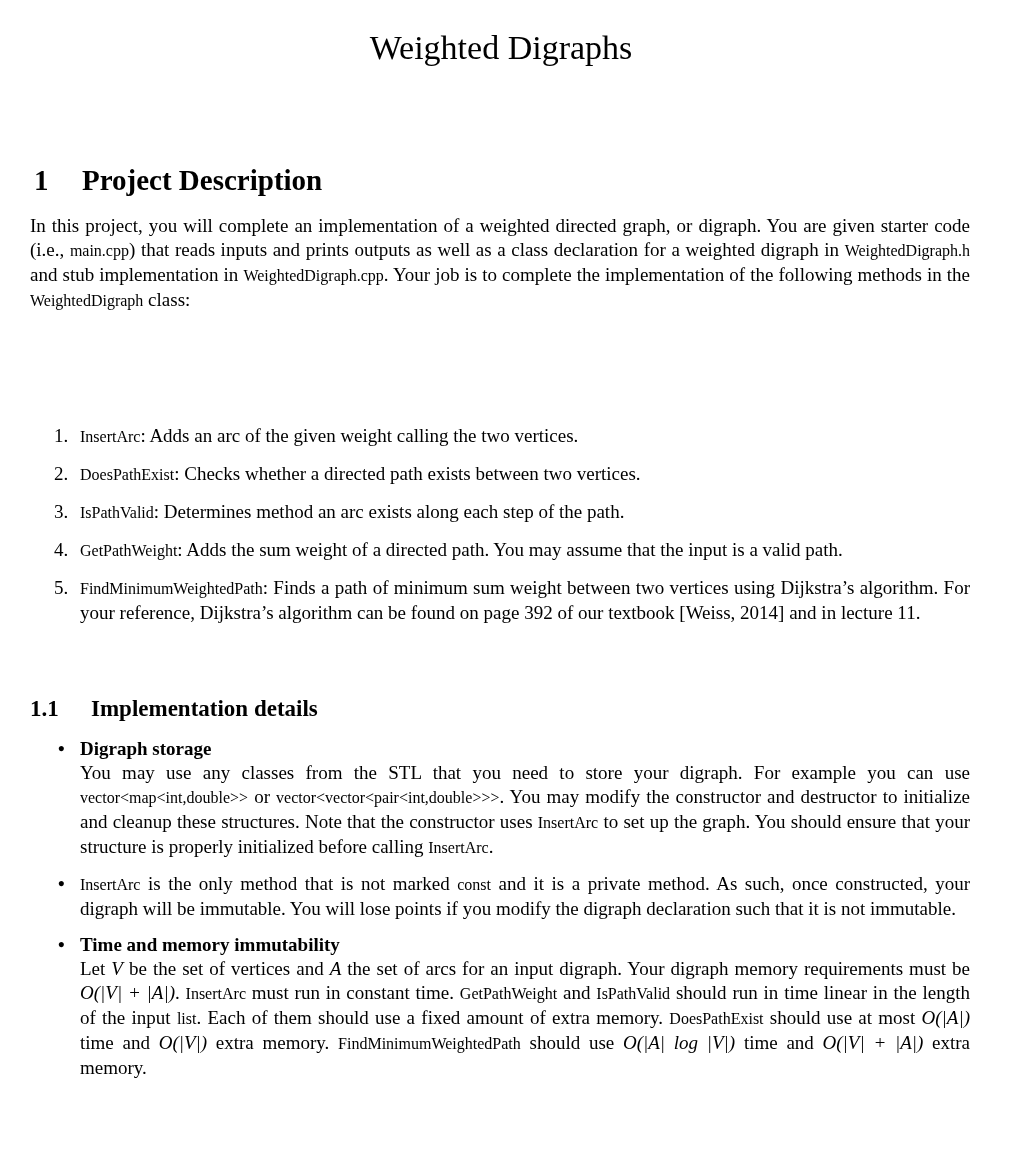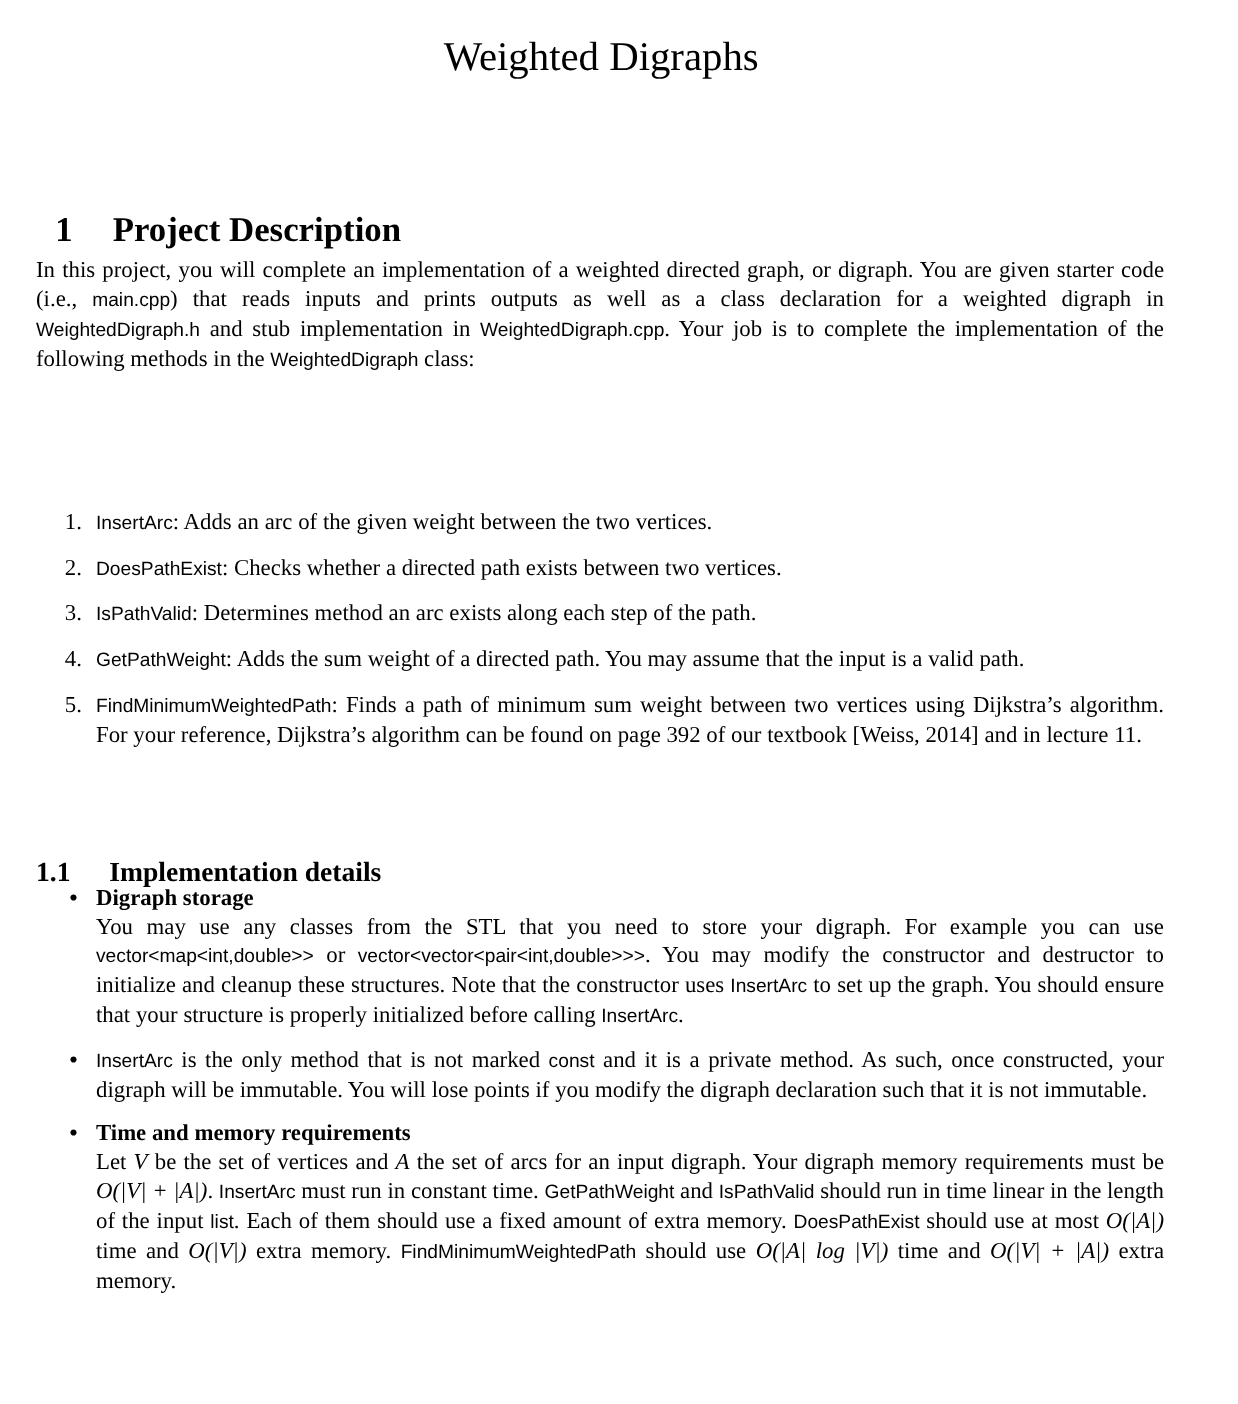--- a/index.html
+++ b/index.html
@@ -1,45 +1,45 @@
 <!DOCTYPE html>
 <html><head>
 <meta charset="utf-8">
 <style>
   html, body { margin: 0; padding: 0; background: #ffffff; }
   body {
     width: 1032px; height: 1170px; position: relative; overflow: hidden;
     font-family: "DejaVu Serif", "Liberation Serif", serif;
     color: #000;
   }
-  code, .tt { font-family: Liberation Sans, sans-serif; font-size: 16px; }
+  code, .tt { font-family: Liberation Serif, serif; font-size: 16px; }
   .title {
     position: absolute; top: 6px; left: 0; width: 1002px; text-align: center;
     font-family: "Liberation Serif", serif; font-size: 34px; font-weight: normal;
   }
   .sec {
     position: absolute; left: 30px; top: 160px;
     font-family: "Liberation Serif", serif; font-size: 29px; font-weight: bold;
-    margin: 16px;
+    margin: 4px;
   }
   .sec .num { display: inline-block; width: 48px; }
   .para {
     position: absolute; left: 30px; width: 940px;
     font-family: "Liberation Serif", serif; font-size: 19px; line-height: 24px;
     text-align: justify; margin: 0;
   }
   ol.methods {
     position: absolute; left: 30px; top: 424px; width: 940px; margin: 0; padding: 0;
     list-style: none;
     font-family: "Liberation Serif", serif; font-size: 19px; line-height: 24px;
   }
   ol.methods li { position: relative; padding-left: 50px; margin-bottom: 13px; text-align: justify; }
   ol.methods li .n { position: absolute; left: 24px; top: 0; }
   .subsec {
-    position: absolute; left: 30px; top: 714px; margin: 0;
+    position: absolute; left: 30px; top: 696px; margin: 0;
     font-family: "Liberation Serif", serif; font-size: 23px; font-weight: bold;
   }
   .subsec .num { display: inline-block; width: 61px; }
   ul.details {
     position: absolute; left: 30px; top: 737px; width: 940px; margin: 0; padding: 0; list-style: none;
     font-family: "Liberation Serif", serif; font-size: 19px; line-height: 24px;
   }
   ul.details li { position: relative; padding-left: 50px; margin-bottom: 12px; text-align: justify; }
   ul.details li .bullet { position: absolute; left: 28px; top: 0; font-weight: bold; }
   ul.details li .head { font-weight: bold; display: block; }
@@ -48,37 +48,37 @@
 </head>
 <body>
 
 <h1 class="title">Weighted Digraphs</h1>
 
 <h2 class="sec"><span class="num">1</span><span>Project Description</span></h2>
 
 <p class="para" style="top:214px"><span>In this project, you will complete an implementation of a weighted directed graph, or digraph. You are given starter code (i.e., </span><code>main.cpp</code><span>) that reads inputs and prints outputs as well as a class declaration for a weighted digraph in </span><code>WeightedDigraph.h</code><span> and stub implementation in </span><code>WeightedDigraph.cpp</code><span>. Your job is to complete the implementation of the following methods in the </span><code>WeightedDigraph</code><span> class:</span></p>
 
 <ol class="methods">
-  <li><span class="n">1.</span><code>InsertArc</code><span>: Adds an arc of the given weight between the two vertices.</span></li>
+  <li><span class="n">1.</span><code>InsertArc</code><span>: Adds an arc of the given weight calling the two vertices.</span></li>
   <li><span class="n">2.</span><code>DoesPathExist</code><span>: Checks whether a directed path exists between two vertices.</span></li>
   <li><span class="n">3.</span><code>IsPathValid</code><span>: Determines method an arc exists along each step of the path.</span></li>
   <li><span class="n">4.</span><code>GetPathWeight</code><span>: Adds the sum weight of a directed path. You may assume that the input is a valid path.</span></li>
   <li><span class="n">5.</span><code>FindMinimumWeightedPath</code><span>: Finds a path of minimum sum weight between two vertices using Dijkstra’s algorithm. For your reference, Dijkstra’s algorithm can be found on page 392 of our textbook [Weiss, 2014] and in lecture 11.</span></li>
 </ol>
 
 <h3 class="subsec"><span class="num">1.1</span><span>Implementation details</span></h3>
 
 <ul class="details">
   <li>
     <span class="bullet">•</span>
     <span class="head">Digraph storage</span>
     <span>You may use any classes from the STL that you need to store your digraph. For example you can use </span><code>vector&lt;map&lt;int,double&gt;&gt;</code><span> or </span><code>vector&lt;vector&lt;pair&lt;int,double&gt;&gt;&gt;</code><span>. You may modify the constructor and destructor to initialize and cleanup these structures. Note that the constructor uses </span><code>InsertArc</code><span> to set up the graph. You should ensure that your structure is properly initialized before calling </span><code>InsertArc</code><span>.</span>
   </li>
   <li>
     <span class="bullet">•</span>
     <code>InsertArc</code><span> is the only method that is not marked </span><code>const</code><span> and it is a private method. As such, once constructed, your digraph will be immutable. You will lose points if you modify the digraph declaration such that it is not immutable.</span>
   </li>
   <li>
     <span class="bullet">•</span>
-    <span class="head">Time and memory requirements</span>
+    <span class="head">Time and memory immutability</span>
     <span>Let </span><i class="m">V</i><span> be the set of vertices and </span><i class="m">A</i><span> the set of arcs for an input digraph. Your digraph memory requirements must be </span><i class="m">O(|V| + |A|)</i><span>. </span><code>InsertArc</code><span> must run in constant time. </span><code>GetPathWeight</code><span> and </span><code>IsPathValid</code><span> should run in time linear in the length of the input </span><code>list</code><span>. Each of them should use a fixed amount of extra memory. </span><code>DoesPathExist</code><span> should use at most </span><i class="m">O(|A|)</i><span> time and </span><i class="m">O(|V|)</i><span> extra memory. </span><code>FindMinimumWeightedPath</code><span> should use </span><i class="m">O(|A| log |V|)</i><span> time and </span><i class="m">O(|V| + |A|)</i><span> extra memory.</span>
   </li>
 </ul>
 
 </body></html>

